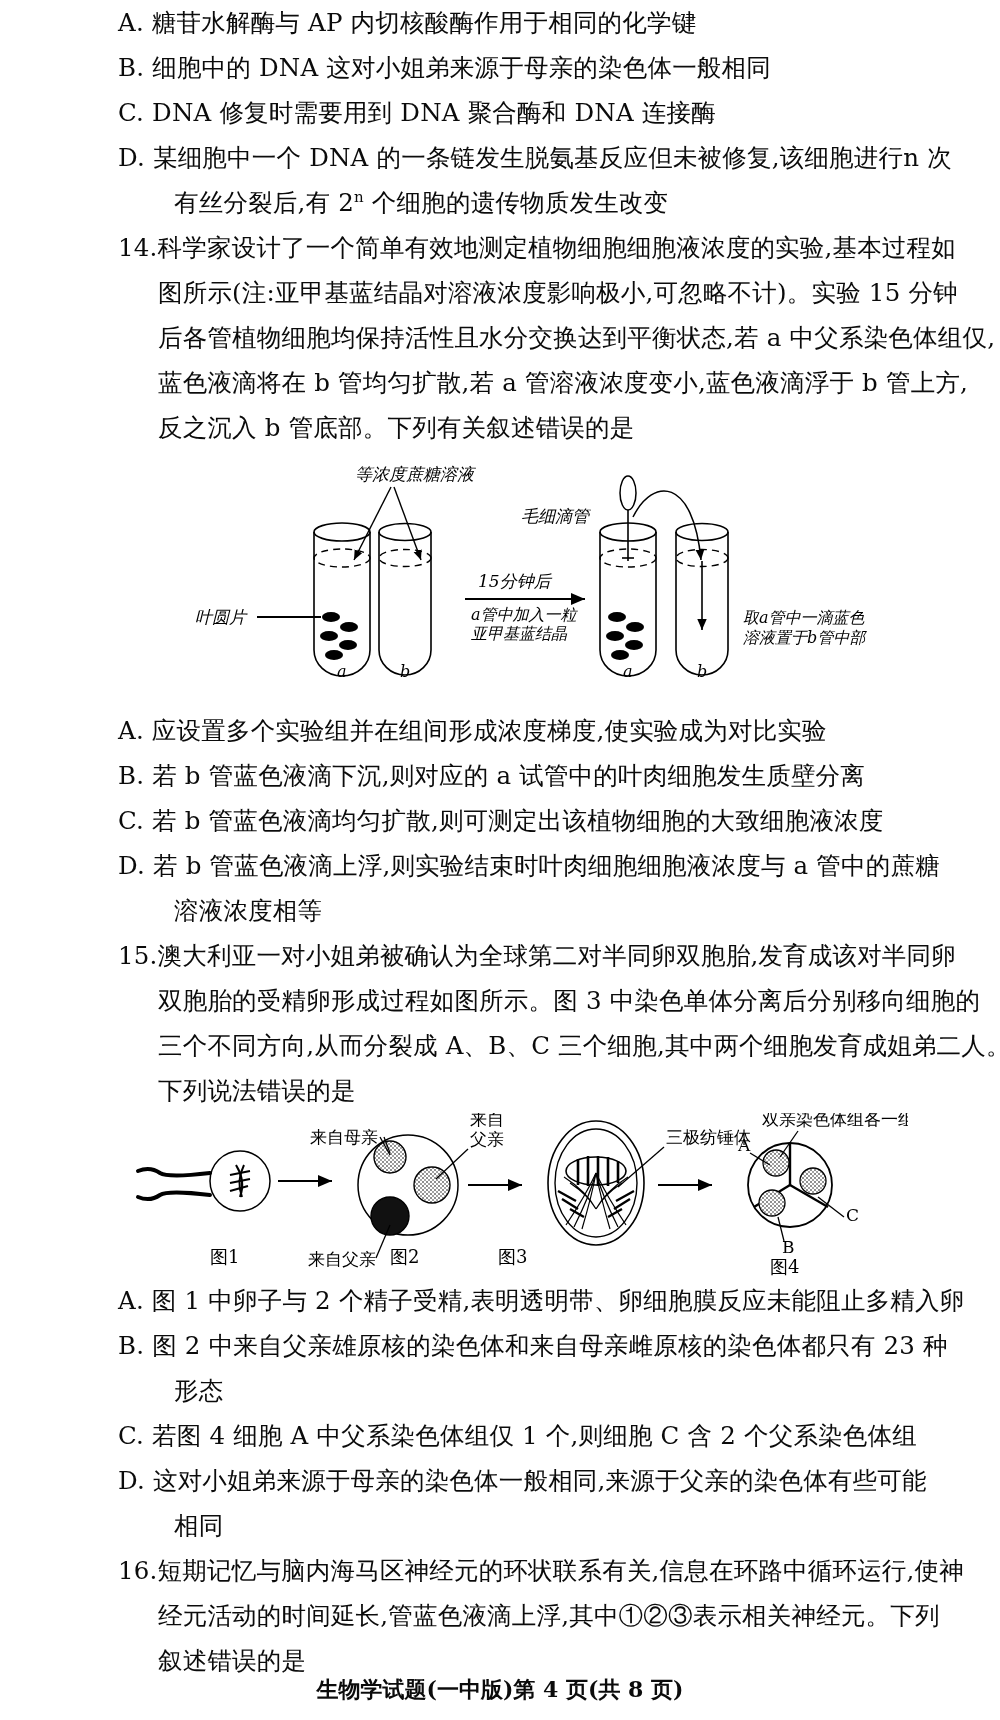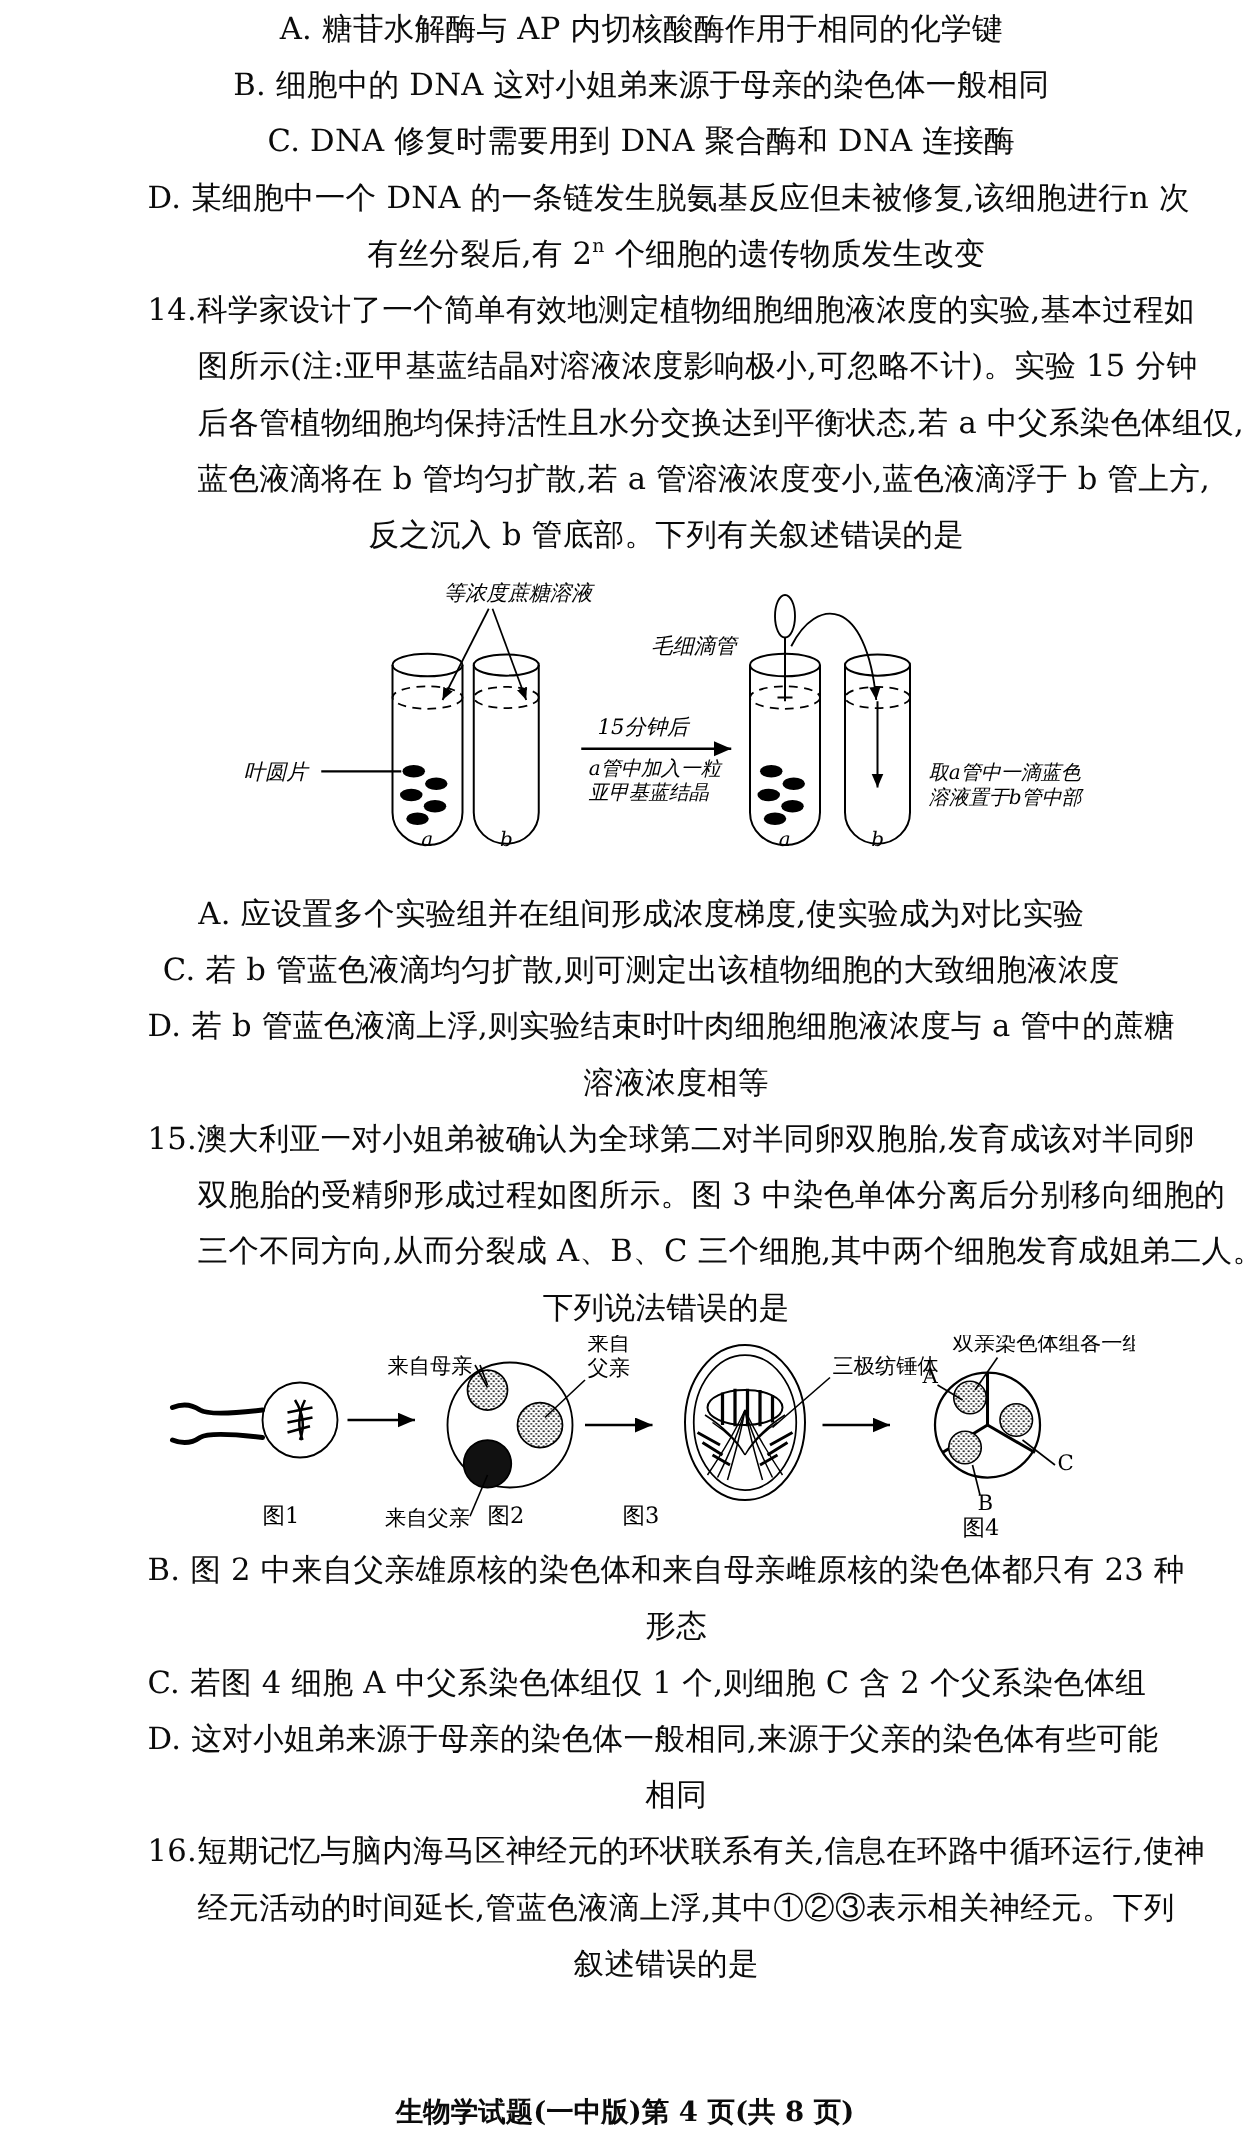--- a/index.html
+++ b/index.html
@@ -19,21 +19,20 @@
     position: absolute;
     left: 0; top: 0;
     width: 1000px;
     height: 1720px;
   }
   .content {
     position: absolute;
     left: 118px;
     top: 0px;
     width: 790px;
-    text-align: center;
   }
 
   
   .line {
     font-size: 24.5px;
     line-height: 45px;
     letter-spacing: 0.2px;
     white-space: pre;
   }
   .opt {
@@ -177,20 +176,21 @@
 
         <text x="62" y="158" font-family="'DejaVu Serif','Liberation Serif',serif" font-size="17">叶圆片</text>
         <line x1="124" y1="152" x2="188" y2="152" stroke="#000" stroke-width="1.8"></line>
 
         <text x="610" y="158" font-family="'DejaVu Serif','Liberation Serif',serif" font-size="16">取a管中一滴蓝色</text>
         <text x="610" y="178" font-family="'DejaVu Serif','Liberation Serif',serif" font-size="16">溶液置于b管中部</text>
       </svg>
     </div>
 
     <div class="line opt">A. 应设置多个实验组并在组间形成浓度梯度,使实验成为对比实验</div>
+    <div class="line opt">B. 若 b 管蓝色液滴下沉,则对应的 a 试管中的叶肉细胞发生质壁分离</div>
     <div class="line opt">C. 若 b 管蓝色液滴均匀扩散,则可测定出该植物细胞的大致细胞液浓度</div>
     <div class="line opt">D. 若 b 管蓝色液滴上浮,则实验结束时叶肉细胞细胞液浓度与 a 管中的蔗糖</div>
     <div class="line opt-cont">溶液浓度相等</div>
 
     <div class="line qitem"><span>15.</span><span>澳大利亚一对小姐弟被确认为全球第二对半同卵双胞胎,发育成该对半同卵</span></div>
     <div class="line qcont">双胞胎的受精卵形成过程如图所示。图 3 中染色单体分离后分别移向细胞的</div>
     <div class="line qcont">三个不同方向,从而分裂成 A、B、C 三个细胞,其中两个细胞发育成姐弟二人。</div>
     <div class="line qcont">下列说法错误的是</div>
 
     <div class="fig2">
@@ -286,20 +286,21 @@
         <text x="728" y="108" font-family="'DejaVu Serif','Liberation Serif',serif" font-size="17">C</text>
         <path d="M726,104 L700,84" stroke="#000" stroke-width="1.3" fill="none"></path>
         <text x="664" y="140" font-family="'DejaVu Serif','Liberation Serif',serif" font-size="17">B</text>
         <path d="M666,128 L660,104" stroke="#000" stroke-width="1.3" fill="none"></path>
         <text x="644" y="12" font-family="'DejaVu Serif','Liberation Serif',serif" font-size="17">双亲染色体组各一组</text>
         <path d="M680,18 L662,44" stroke="#000" stroke-width="1.3" fill="none"></path>
         <text x="652" y="160" class="fig-cap" font-family="'DejaVu Serif','Liberation Serif',serif" font-size="18">图4</text>
       </svg>
     </div>
 
+    <div class="line opt">A. 图 1 中卵子与 2 个精子受精,表明透明带、卵细胞膜反应未能阻止多精入卵</div>
     <div class="line opt">B. 图 2 中来自父亲雄原核的染色体和来自母亲雌原核的染色体都只有 23 种</div>
     <div class="line opt-cont">形态</div>
     <div class="line opt">C. 若图 4 细胞 A 中父系染色体组仅 1 个,则细胞 C 含 2 个父系染色体组</div>
     <div class="line opt">D. 这对小姐弟来源于母亲的染色体一般相同,来源于父亲的染色体有些可能</div>
     <div class="line opt-cont">相同</div>
 
     <div class="line qitem"><span>16.</span><span>短期记忆与脑内海马区神经元的环状联系有关,信息在环路中循环运行,使神</span></div>
     <div class="line qcont">经元活动的时间延长,管蓝色液滴上浮,其中①②③表示相关神经元。下列</div>
     <div class="line qcont">叙述错误的是</div>
 

